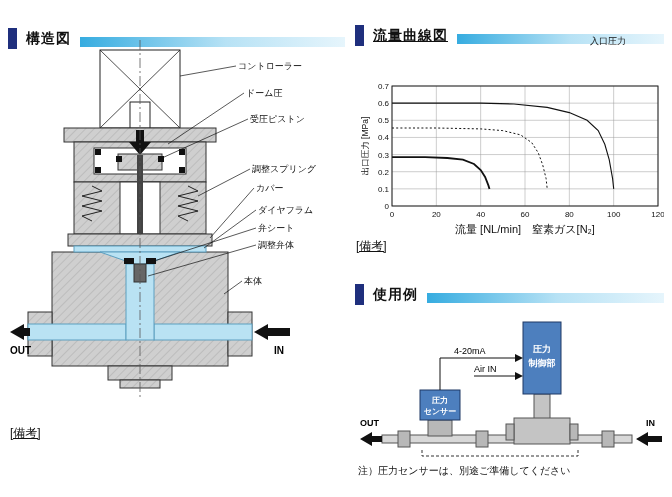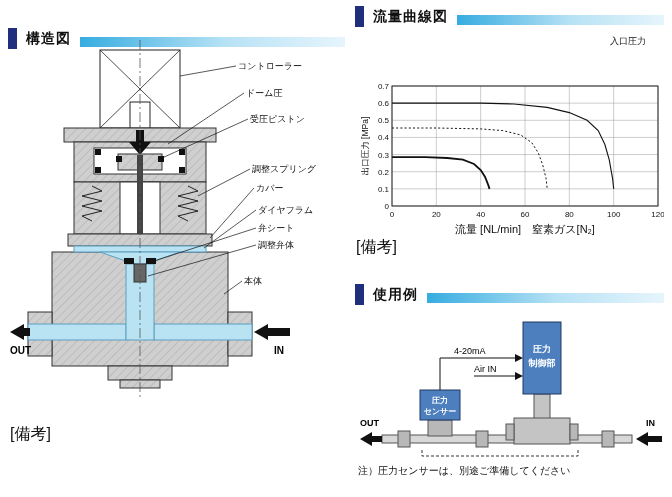--- a/index.html
+++ b/index.html
@@ -8,28 +8,28 @@
   .abs{position:absolute;}
 
   
   .section-header{position:absolute;display:flex;align-items:center;height:21px;}
   .hdr-block{width:9px;height:21px;background:#1f2f7d;flex:none;}
   .hdr-title{font-size:14px;font-weight:bold;padding:0 9px;white-space:nowrap;letter-spacing:1px;}
   .hdr-bar{flex:1;height:10px;align-self:flex-end;margin-bottom:2px;
            background:linear-gradient(to right,#36ace0,#b7e2f5 55%,#e6f5fc);}
 
   
-  .legend{position:absolute;left:556px;top:36px;width:110px;font-size:9px;line-height:11px;text-align:center;}
+  .legend{position:absolute;left:556px;top:36px;width:110px;font-size:9px;line-height:11px;}
   .legend-title{padding-left:34px;margin-bottom:1px;}
   .legend-item{display:flex;align-items:center;}
   .ls{display:inline-block;width:28px;height:0;border-top:1px solid #111;margin-right:5px;flex:none;}
   .ls.dashed{border-top-style:dotted;}
   .ls.bold{border-top-width:2px;}
 
-  .note{position:absolute;font-size:16px;line-height:13.5px;color:#111;}
+  .note{position:absolute;font-size:12px;line-height:13.5px;color:#111;text-decoration:underline;}
   .note .indent{padding-left:12px;}
   .xlabel{position:absolute;left:392px;top:222px;width:266px;text-align:center;font-size:11px;}
   .usage-note{position:absolute;left:358px;top:464px;width:306px;text-align:left;font-size:10px;}
   svg text{font-family:"Liberation Sans","DejaVu Sans",sans-serif;}
 </style>
 </head>
 <body>
 
 <div class="page">
 
@@ -127,21 +127,21 @@
       <text x="250" y="195">弁シート</text>
       <text x="250" y="212">調整弁体</text>
       <text x="236" y="248">本体</text>
     </g>
   </svg>
 
   <div class="note" style="left:10px;top:427px;">
     <div>[備考]</div>
   </div>
 
-  <div class="section-header" style="left:355px;top:6px;width:309px;">
+  <div class="section-header" style="left:355px;top:25px;width:309px;text-decoration:underline;">
     <span class="hdr-block"></span>
     <span class="hdr-title">流量曲線図</span>
     <span class="hdr-bar"></span>
   </div>
 
   <div class="legend">
     <div class="legend-title">入口圧力</div>
   </div>
 
   <svg id="flow-chart-svg" class="abs" style="left:358px;top:80px;" width="306" height="150" viewBox="0 0 306 150">

